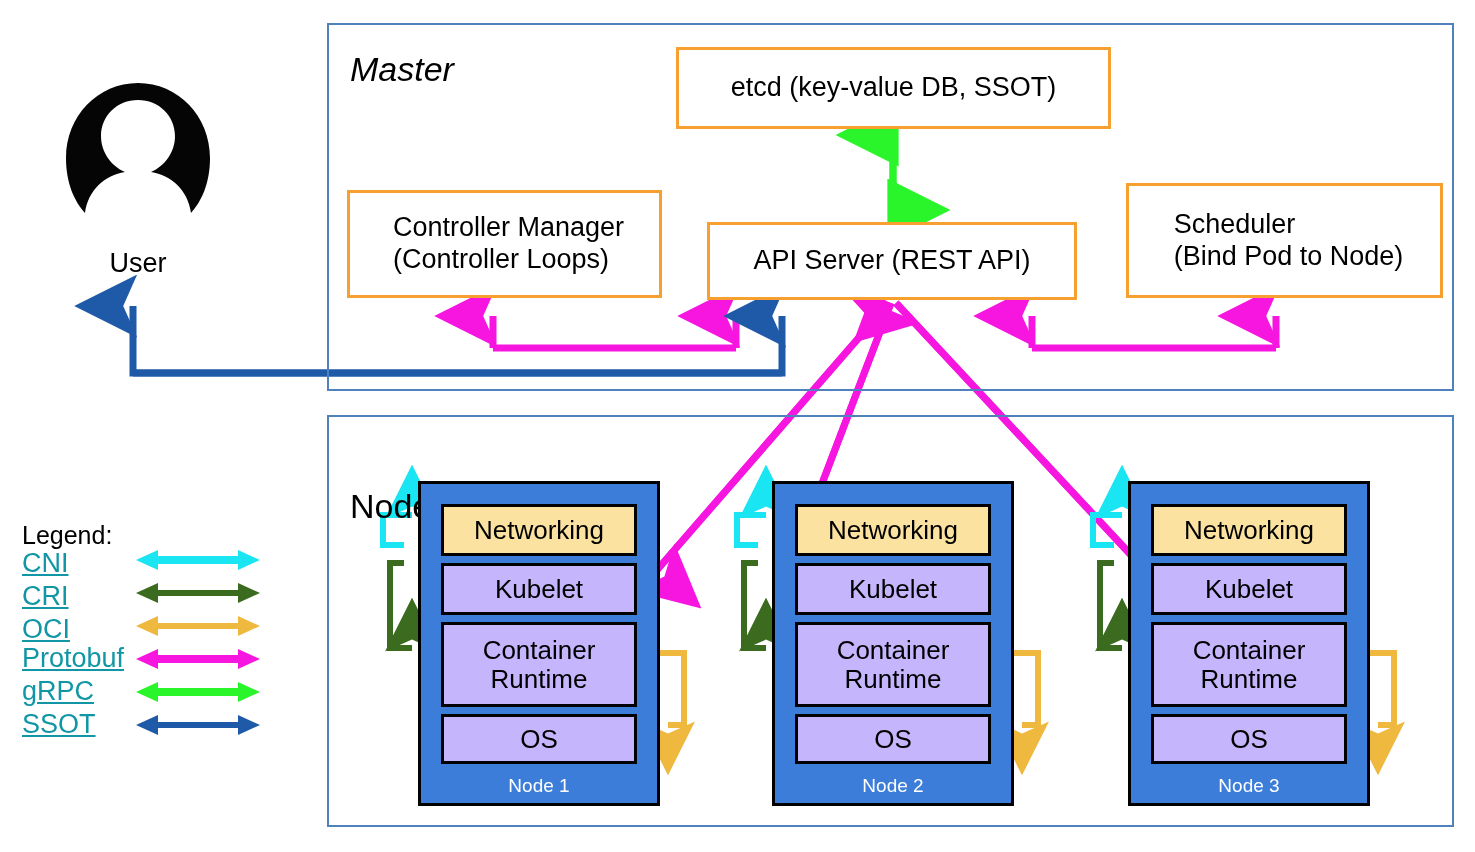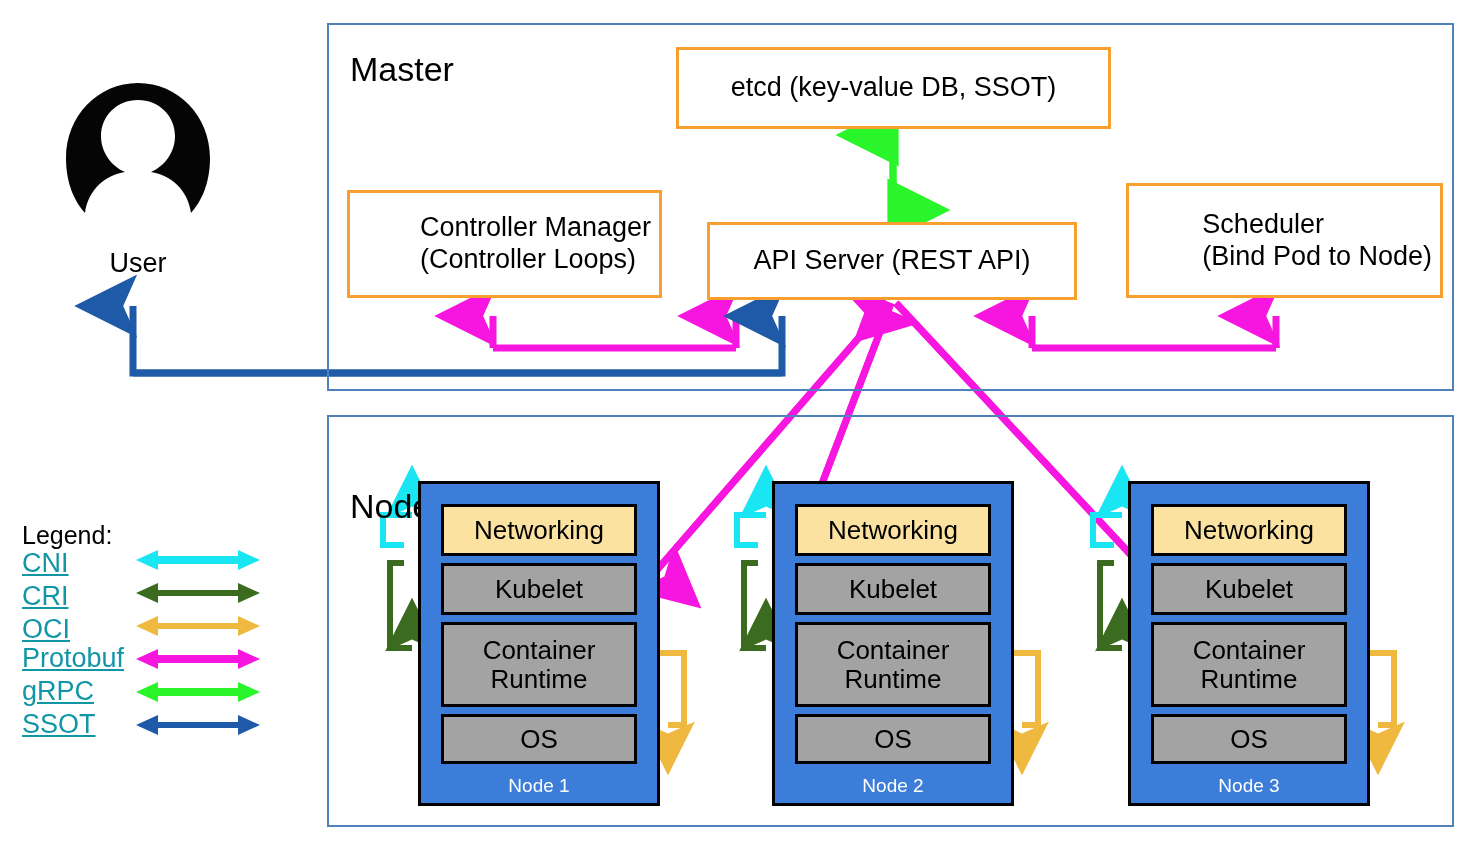--- a/index.html
+++ b/index.html
@@ -50,37 +50,37 @@
     display: flex;
     align-items: center;
     justify-content: center;
     text-align: center;
     font-size: 27px;
     color: #000000;
     line-height: 1.18;
     padding: 0 8px;
   }
   .mbox.left-align {
-    justify-content: flex-end;
+    justify-content: center;
     text-align: left;
     padding-left: 16px;
   }
 
   
   .node {
     position: absolute;
     box-sizing: border-box;
     background: #3b7dd8;
     border: 3px solid #000000;
     padding: 20px;
   }
   .node-layer {
     box-sizing: border-box;
     border: 3px solid #000000;
-    background: #a3a3a3;
+    background: #c4b5fd;
     display: flex;
     align-items: center;
     justify-content: center;
     text-align: center;
     font-size: 26px;
     color: #000000;
     line-height: 1.1;
     margin-bottom: 7px;
   }
   .node-layer.networking {
@@ -236,21 +236,21 @@
                C25 110 42 95 62 92
                C48 86 38 72 38 56 C38 36 54 20 75 20
                C96 20 112 36 112 56 C112 72 102 86 88 92
                C108 95 125 110 128 133
                C138 122 147 104 147 78 C147 36 115 3 75 3 Z" fill="#050505"></path>
     </svg>
   </div>
   <div class="user-label" style="left:63px; top:248px; width:150px;">User</div>
 
   <div class="group-box" style="left:327px; top:23px; width:1127px; height:368px;"></div>
-  <div class="group-title" style="left:350px; top:52px;">Master</div>
+  <div class="group-title" style="left:350px; top:52px;font-style:italic;">Master</div>
 
   <div class="mbox" style="left:676px; top:47px; width:435px; height:82px;">
     <span>etcd (key-value DB, SSOT)</span>
   </div>
 
   <div class="mbox left-align" style="left:347px; top:190px; width:315px; height:108px;">
     <span>
       <span style="display:block;">Controller Manager</span>
       <span style="display:block;">(Controller Loops)</span>
     </span>

